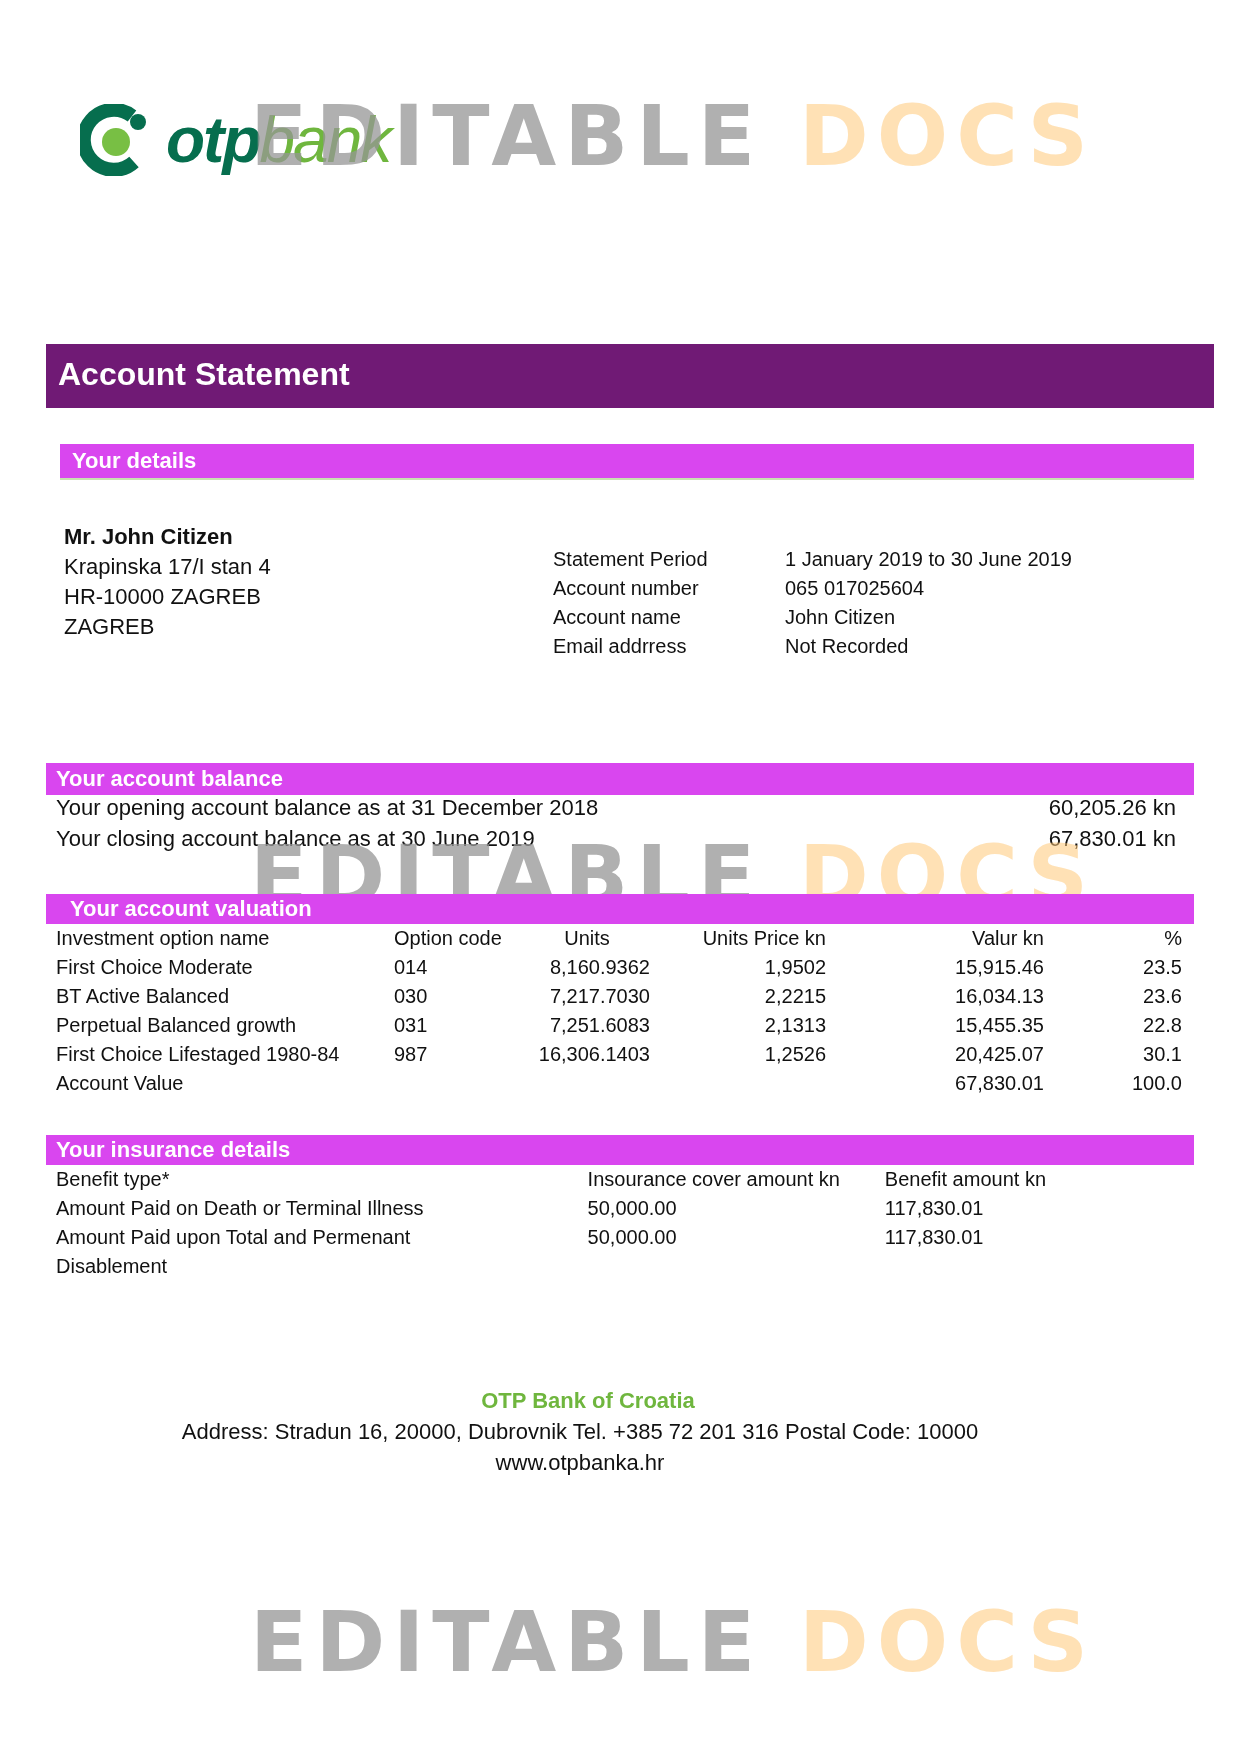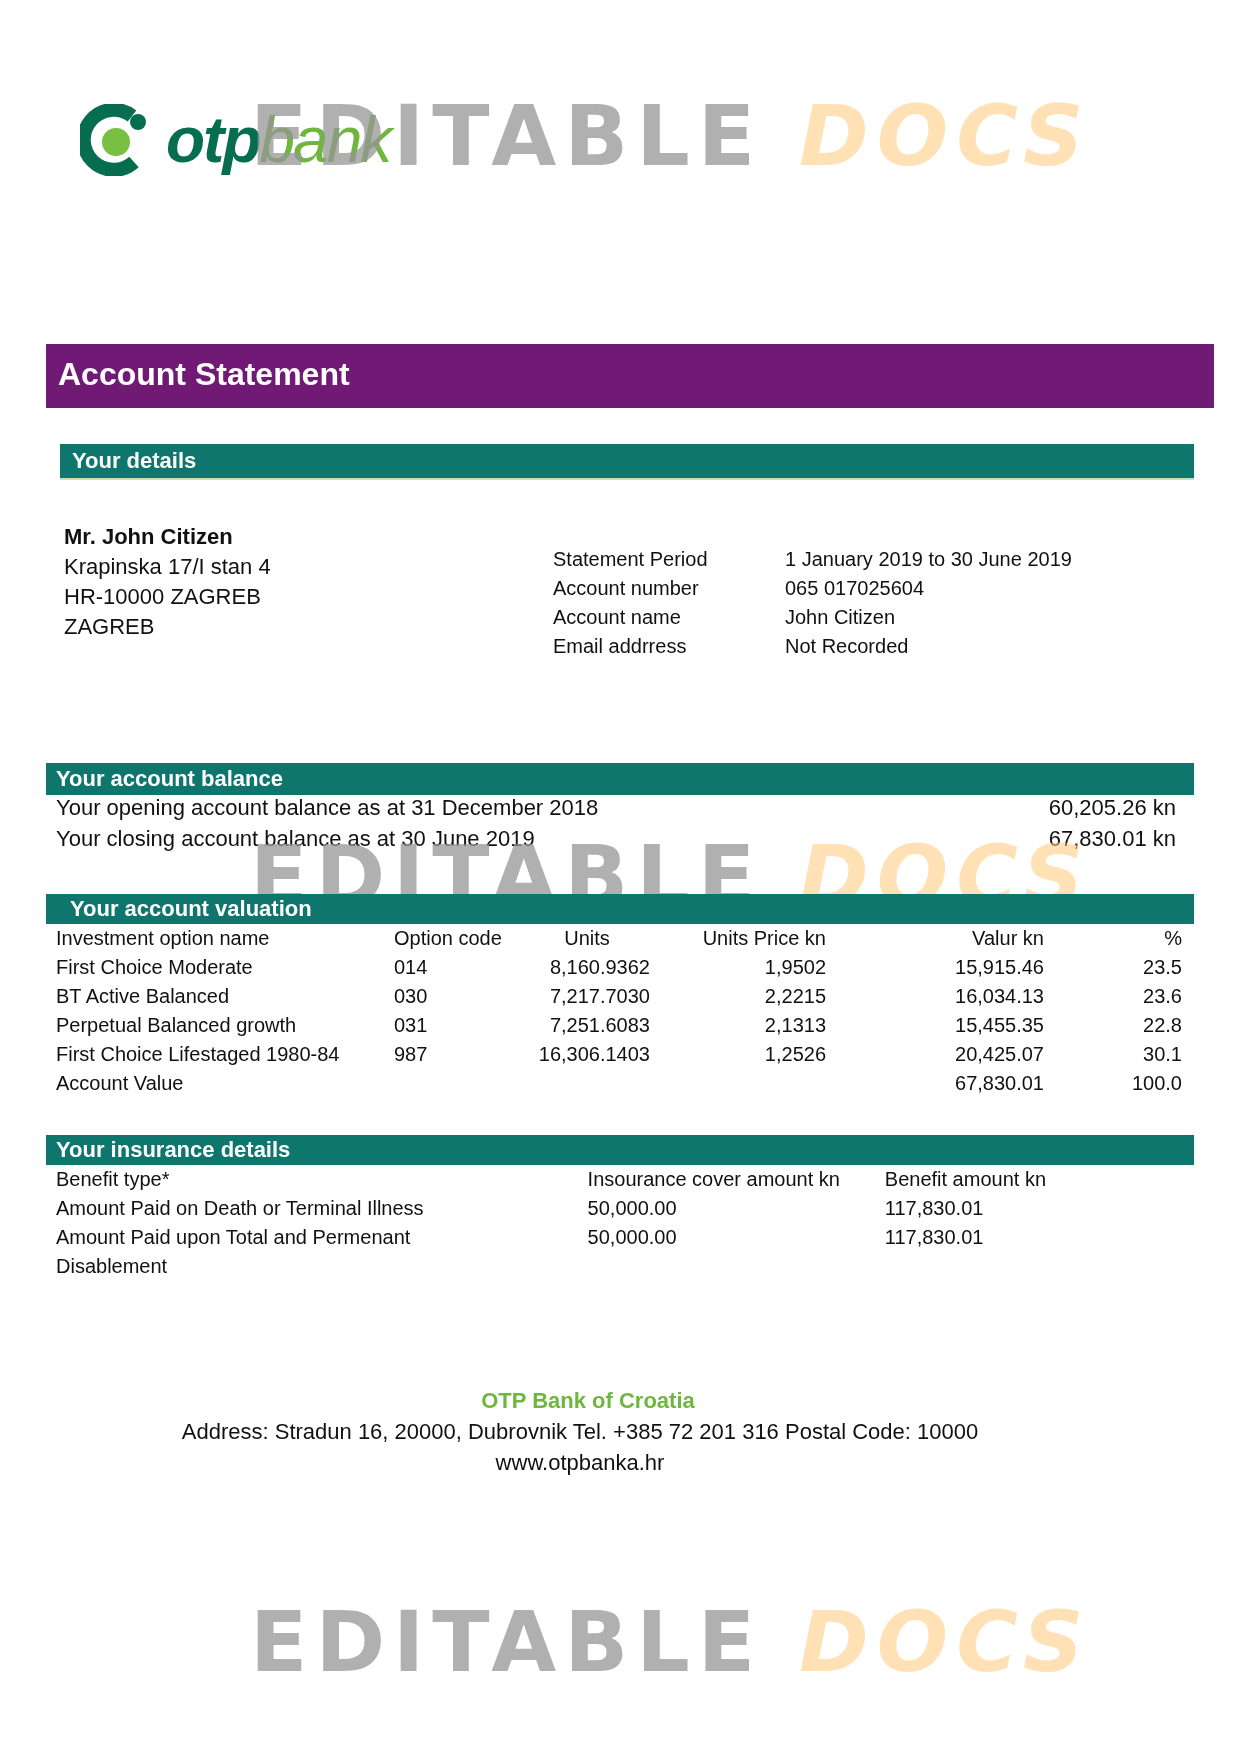--- a/index.html
+++ b/index.html
@@ -7,26 +7,26 @@
     body { position: relative; font-family: "Liberation Sans", "DejaVu Sans", sans-serif; color: #111; overflow: hidden; }
 
     .logo { position: absolute; left: 80px; top: 100px; height: 80px; display: flex; align-items: center; }
     .logo-mark { position: relative; width: 72px; height: 72px; }
     .logo-text { margin-left: 14px; font-size: 64px; font-weight: bold; font-style: italic; letter-spacing: -2px; line-height: 1; }
     .logo-otp { color: #066e4e; }
     .logo-bank { color: #6fb63e; font-weight: normal; }
 
     .watermark { position: absolute; left: 250px; font-family: "DejaVu Sans", sans-serif; font-weight: bold; font-size: 84px; letter-spacing: 8px; white-space: nowrap; pointer-events: none; line-height: 1; }
     .wm-gray { color: rgba(150,150,150,0.75); }
-    .wm-orange { color: rgba(255,200,120,0.55); margin-left: 36px; font-style: italic; }
+    .wm-orange { color: rgba(255,200,120,0.55); margin-left: 36px; }
 
     .title-bar { position: absolute; left: 46px; top: 344px; width: 1168px; height: 64px; background: #701a75; padding-left: 48px; }
     .title-bar span { position: absolute; left: 12px; top: 12px; color: #fff; font-size: 32px; font-weight: bold; }
 
-    .section-bar { position: absolute; background: #0f766e; color: #fff; font-weight: bold; font-size: 22px; padding-left: 12px; display: flex; align-items: center; }
+    .section-bar { position: absolute; background: #d946ef; color: #fff; font-weight: bold; font-size: 22px; padding-left: 12px; display: flex; align-items: center; }
     .bar-details { left: 60px; top: 444px; width: 1134px; height: 36px; border-bottom: 2px solid #c8e0b0; }
     .bar-balance { left: 46px; top: 763px; width: 1148px; height: 32px; padding-left: 10px; }
     .bar-valuation { left: 46px; top: 894px; width: 1148px; height: 30px; padding-left: 24px; }
     .bar-insurance { left: 46px; top: 1135px; width: 1148px; height: 30px; padding-left: 10px; }
 
     .addr { position: absolute; left: 64px; top: 522px; font-size: 22px; line-height: 30px; }
     .addr .name { font-weight: bold; }
 
     .stmt { position: absolute; left: 553px; top: 545px; font-size: 20px; line-height: 29px; }
     .stmt-row { display: flex; }

